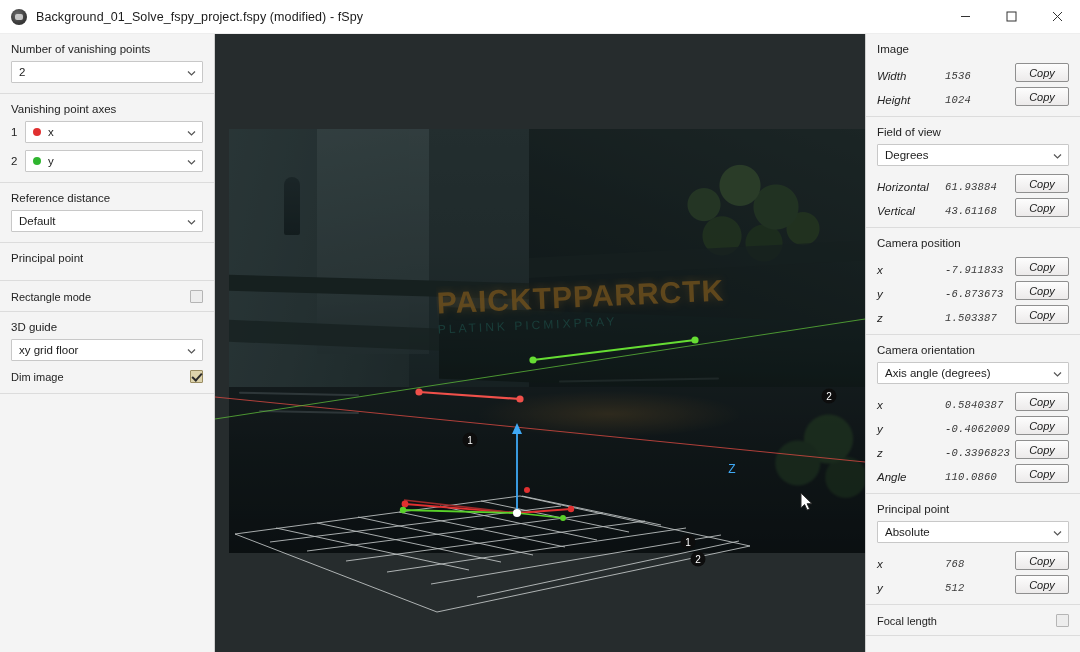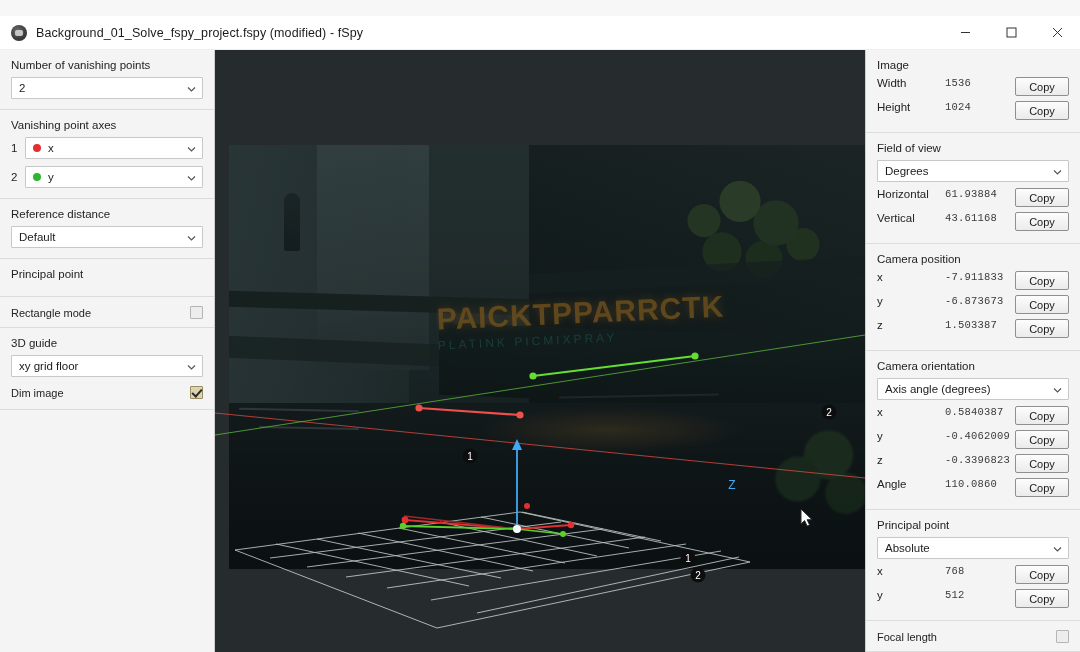--- a/index.html
+++ b/index.html
@@ -19,21 +19,20 @@
   }
 
   
   .titlebar {
     height: 37px;
     background: #ffffff;
     display: flex;
     align-items: center;
     flex: 0 0 33px;
     border-bottom: 1px solid #eeeeee;
-    margin-top: 16px;
   }
   .title-icon {
     width: 16px; height: 16px;
     margin-left: 11px; margin-right: 9px;
     border-radius: 50%;
     background: radial-gradient(circle at 40% 35%, #6b6b6b 0%, #3a3a3a 60%, #2a2a2a 100%);
     position: relative;
     flex: 0 0 16px;
   }
   .title-icon::after {
@@ -182,23 +181,24 @@
     left: 3px; top: 0px;
     width: 4px; height: 8px;
     border: solid #2a2a2a;
     border-width: 0 2px 2px 0;
     transform: rotate(42deg);
   }
 
   
   .val-row {
     display: flex;
-    align-items: flex-start;
+    align-items: flex-end;
     height: 21px;
     margin-bottom: 3px;
+    font-style: italic;
   }
   .val-row:last-child { margin-bottom: 0; }
   .val-key {
     width: 66px;
     flex: 0 0 66px;
     font-size: 11.5px;
     color: #232323;
   }
   .val-num {
     flex: 1 1 auto;

